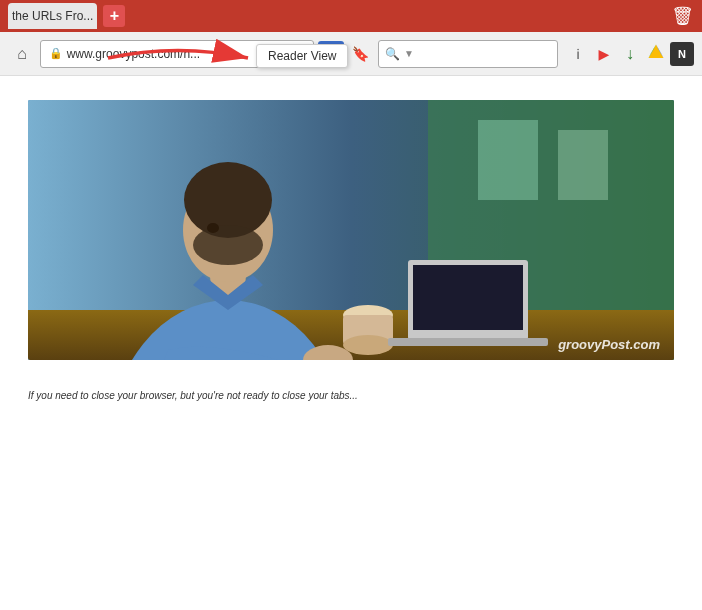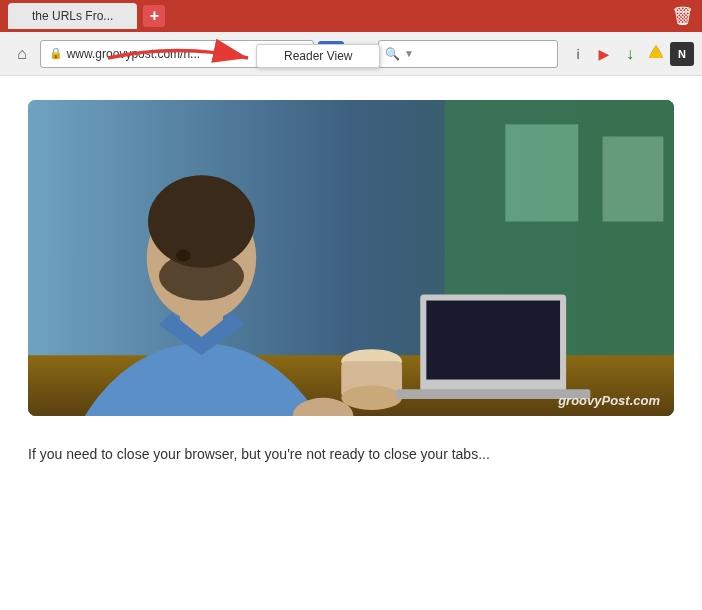--- a/index.html
+++ b/index.html
@@ -10,21 +10,21 @@
       background: #c0392b;
       height: 32px;
       display: flex;
       align-items: center;
       padding: 0 8px;
       position: relative;
     }
     .tab {
       background: #e8e8e8;
       border-radius: 4px 4px 0 0;
-      padding: 4px 24px;
+      padding: 4px 4px;
       font-size: 12px;
       color: #333;
       display: flex;
       align-items: center;
       gap: 6px;
       height: 26px;
     }
     .tab-new {
       width: 22px; height: 22px;
       background: #e05050;
@@ -130,21 +130,21 @@
     }
 
     
     .tooltip {
       position: absolute;
       top: 44px;
       left: 256px;
       background: white;
       border: 1px solid #ccc;
       border-radius: 3px;
-      padding: 4px 27px;
+      padding: 4px 11px;
       font-size: 12px;
       color: #333;
       box-shadow: 1px 1px 4px rgba(0,0,0,0.2);
       z-index: 100;
       white-space: nowrap;
     }
 
     
     .content {
       padding: 24px 28px 16px;
@@ -152,42 +152,43 @@
     }
     .article-title {
       font-size: 28px;
       font-weight: bold;
       color: #111;
       line-height: 1.25;
       margin-bottom: 18px;
     }
     .article-image {
       width: 100%;
-      height: 316px;
+      height: 260px;
       background: linear-gradient(135deg, #4a90d9 0%, #2c5282 30%, #1a3a5c 60%, #2d6a4f 100%);
-      border-radius: 8px;
+      border-radius: 2px;
       overflow: hidden;
       position: relative;
       margin-bottom: 0;
     }
     .watermark {
       position: absolute;
       bottom: 8px;
       right: 14px;
       color: rgba(255,255,255,0.85);
       font-size: 13px;
       font-style: italic;
       font-weight: bold;
     }
 
     .bottom-text {
-      font-size: 14px;
+      font-size: 10px;
       color: #333;
       padding: 12px 28px 0;
       line-height: 1.5;
+      font-style: italic;
     }
 
     
     .red-arrow {
       position: absolute;
       top: 6px;
       left: 98px;
       pointer-events: none;
     }
   </style>

